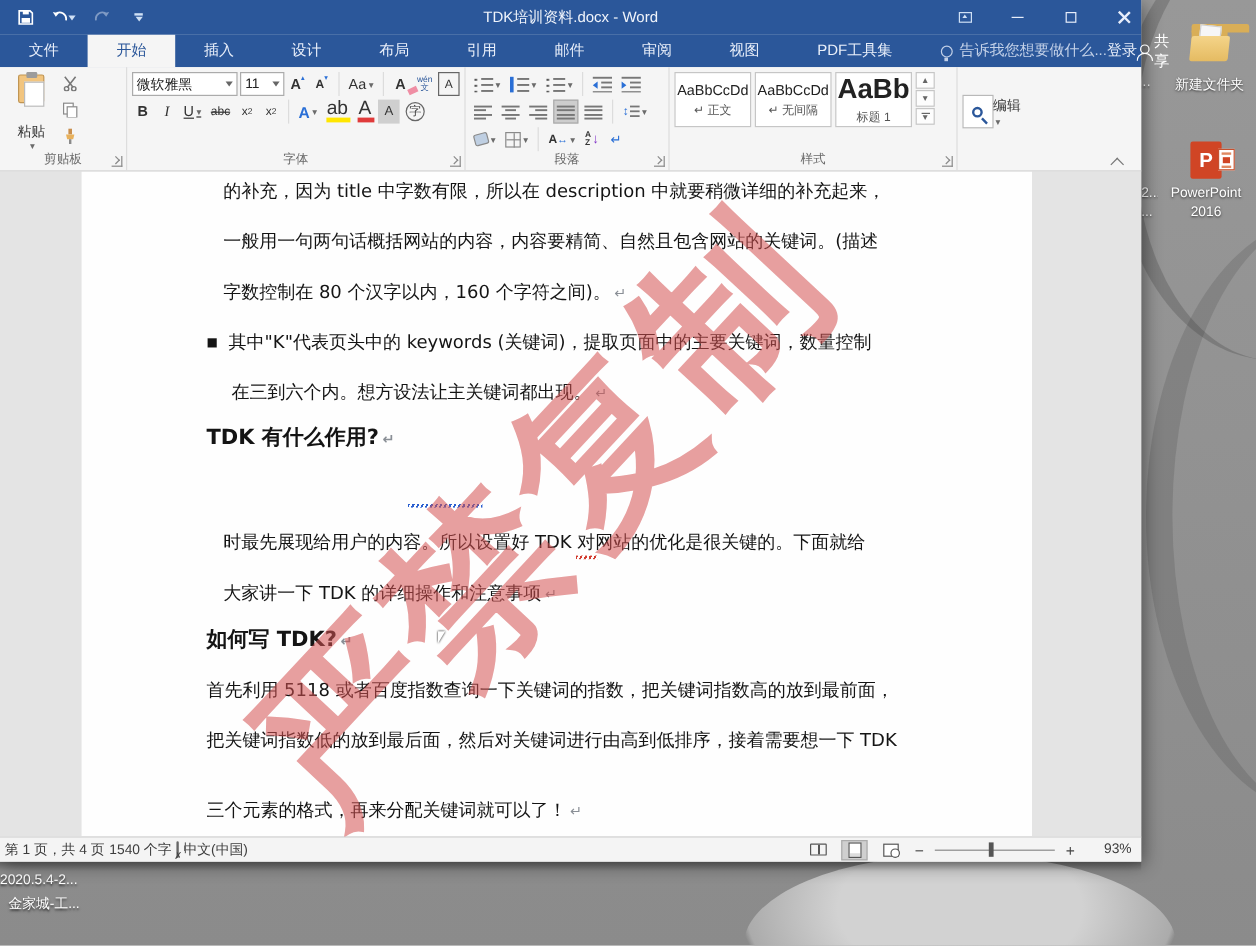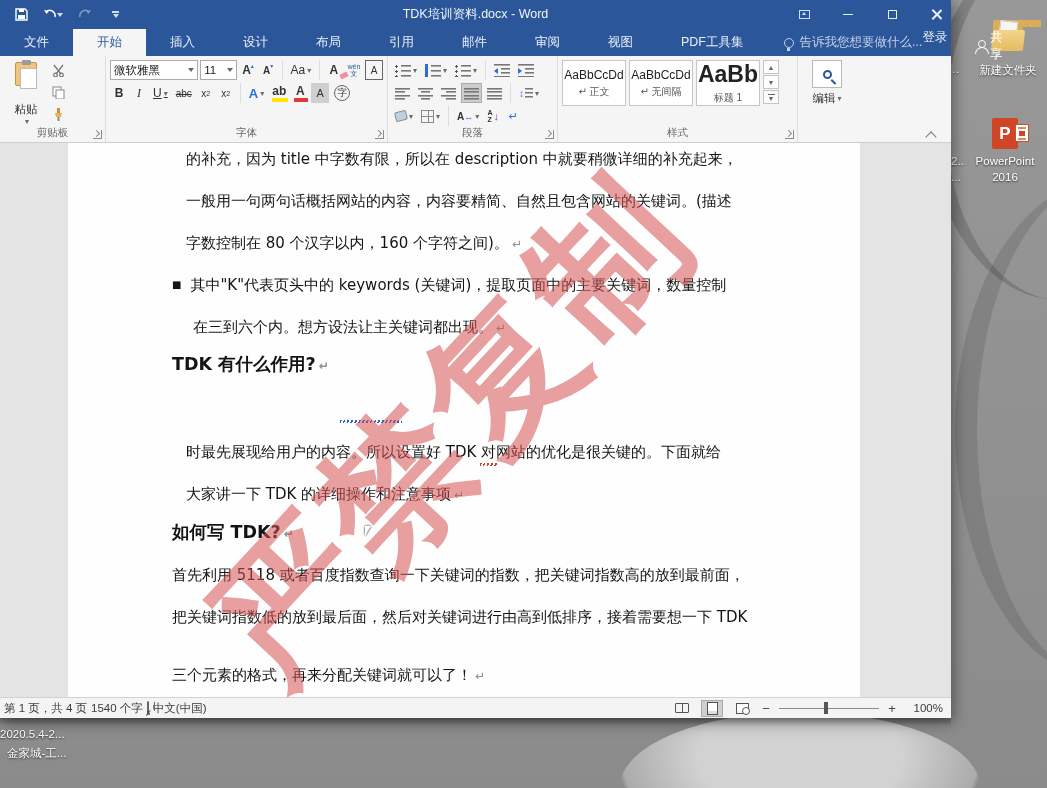--- a/index.html
+++ b/index.html
@@ -46,21 +46,21 @@
   .ic-x::before,.ic-x::after{content:"";position:absolute;left:5px;top:-1px;width:1.6px;height:13px;background:#e8eefb}
   .ic-x::before{transform:rotate(45deg)}.ic-x::after{transform:rotate(-45deg)}
 
   
   .tabrow{position:absolute;left:0;top:29px;width:100%;height:27px;background:#2b579a;display:flex;align-items:stretch;color:#e9effa;font-size:12.5px}
   .tab{display:flex;align-items:center;padding:0 24px;cursor:default;white-space:nowrap}
   .tab.active{background:#f5f5f5;color:#2b579a}
   .tellme{display:flex;align-items:center;gap:6px;margin-left:16px;color:#c3d1e8;font-size:12.5px;white-space:nowrap}
   .bulb{width:10px;height:10px;border:1.5px solid #c3d1e8;border-radius:50%;position:relative}
   .bulb::after{content:"";position:absolute;left:2.5px;top:9px;width:3px;height:3px;background:#c3d1e8}
-  .tab-right{margin-left:auto;display:flex;align-items:flex-start;gap:28px;padding-right:0}
+  .tab-right{margin-left:auto;display:flex;align-items:center;gap:0;padding-right:0}
   .person{width:14px;height:12px;position:relative}
   .person::before{content:"";position:absolute;left:3px;top:0;width:6px;height:6px;border:1.5px solid #fff;border-radius:50%}
   .person::after{content:"";position:absolute;left:0;top:7px;width:12px;height:6px;border:1.5px solid #fff;border-bottom:none;border-radius:7px 7px 0 0}
   .share-wrap{display:flex;align-items:center;gap:5px;color:#fff}
 
   
   .ribbon{position:absolute;left:0;top:56px;width:100%;height:87px;background:#f5f5f5;border-bottom:1px solid #cfcfcf;display:flex}
   .group{position:relative;border-right:1px solid #dddddd;padding:4px 4px 16px}
   .glabel{position:absolute;bottom:2px;left:0;right:0;text-align:center;font-size:10.5px;color:#696969;white-space:nowrap}
   .launcher{position:absolute;right:3px;bottom:3px;width:9px;height:9px;border-right:1.5px solid #8a8a8a;border-bottom:1.5px solid #8a8a8a}
@@ -80,21 +80,21 @@
   .clip-col{display:flex;flex-direction:column;gap:4px;padding-top:3px}
 
   
   .g-font{width:282px}
   .combo{display:flex;align-items:center;justify-content:space-between;background:#fff;border:1px solid #ababab;height:20px;font-size:11.5px;color:#222;padding:0 3px}
   .caret{width:0;height:0;border-left:3.5px solid transparent;border-right:3.5px solid transparent;border-top:4px solid #666}
   .bI{font-weight:bold}.iI{font-style:italic;font-family:"Liberation Serif",serif}.uI{text-decoration:underline}
   .strikeI{text-decoration:line-through;font-size:10px}
   .ssI{font-size:10px}.ssI sub,.ssI sup{font-size:7px}
   .fx-a{color:#2a6fd6;font-weight:bold;font-size:13px}
-  .bar-under{position:relative;padding-bottom:4px;font-size:12px;font-weight:bold}
+  .bar-under{position:relative;padding-bottom:4px;font-size:16px;font-weight:normal}
   .bar-under::after{content:"";position:absolute;left:0;right:0;bottom:0;height:4px}
   .hl::after{background:#ffe600}.fc::after{background:#e03a3a}
   .shadeA{background:#cfcfcf;padding:0 3px;font-size:11px}
   .encl{width:16px;height:16px;border:1px solid #666;border-radius:50%;font-size:10px;display:inline-flex;align-items:center;justify-content:center}
   .pinyin{display:inline-flex;flex-direction:column;align-items:center;line-height:1;color:#2b579a;font-size:7px}
   .boxA{border:1px solid #666;padding:0 2px;font-size:10px}
   .growA{font-size:12px;font-weight:bold;position:relative}.shrinkA{font-size:10px;font-weight:bold;position:relative}
   .tickup::after{content:"▴";font-size:6px;color:#2a6fd6;position:relative;top:-5px}
   .tickdn::after{content:"▾";font-size:6px;color:#2a6fd6;position:relative;top:-5px}
   .clearA{position:relative;font-size:12px;font-weight:bold}
@@ -133,21 +133,21 @@
   .stcard{width:64px;height:46px;background:#fff;border:1px solid #c6c6c6;display:flex;flex-direction:column;align-items:center;justify-content:center;gap:3px}
   .stcard .samp{font-size:12px;color:#222;white-space:nowrap}
   .stcard.h1 .samp{font-size:23px;font-weight:bold}
   .stcard .nm{font-size:10px;color:#555;white-space:nowrap}
   .stscroll{display:flex;flex-direction:column;gap:1px}
   .stsb{width:16px;height:14px;border:1px solid #c6c6c6;background:#fdfdfd;display:flex;align-items:center;justify-content:center;font-size:7px;color:#666}
   .stsb.more{flex-direction:column;line-height:.5}
   .stsb.more::before{content:"";width:7px;height:1.5px;background:#666;margin-bottom:1.5px}
 
   
-  .g-edit{width:58px;display:flex;flex-direction:column;align-items:center;border-right:none}
+  .g-edit{width:58px;display:flex;align-items:center;border-right:none}
   .searchbox{width:30px;height:28px;background:#fff;border:1px solid #b9b9b9;display:flex;align-items:center;justify-content:center}
   .ic-mag{width:9px;height:9px;border:2px solid #2b579a;border-radius:50%;position:relative}
   .ic-mag::after{content:"";position:absolute;left:7px;top:7px;width:6px;height:2px;background:#2b579a;transform:rotate(45deg);transform-origin:0 0}
   .g-edit .lbl{font-size:11.5px;color:#333;margin-top:3px}
   .collapse{position:absolute;right:14px;bottom:4px;width:10px;height:6px}
   .collapse::before{content:"";position:absolute;left:0;top:1px;width:7px;height:7px;border-left:1.6px solid #777;border-top:1.6px solid #777;transform:rotate(45deg)}
 
   
   .docarea{position:absolute;left:0;top:143px;width:100%;height:554px;background:#e4e4e4;overflow:hidden}
   .page{position:absolute;left:68px;top:0;width:792px;height:554px;background:#fefefe;overflow:hidden}
@@ -502,16 +502,16 @@
           <span class="ic-print"></span>
         </span>
       <span class="vbtn">
           <span class="ic-web"></span>
         </span>
       <span class="zsign">−</span>
       <span class="zoom-track">
           <span class="zoom-handle"></span>
         </span>
       <span class="zsign">+</span>
-      <span class="zpct">100%</span>
+      <span class="zpct">93%</span>
     </span>
   </div>
 </div>
 
 </body></html>

